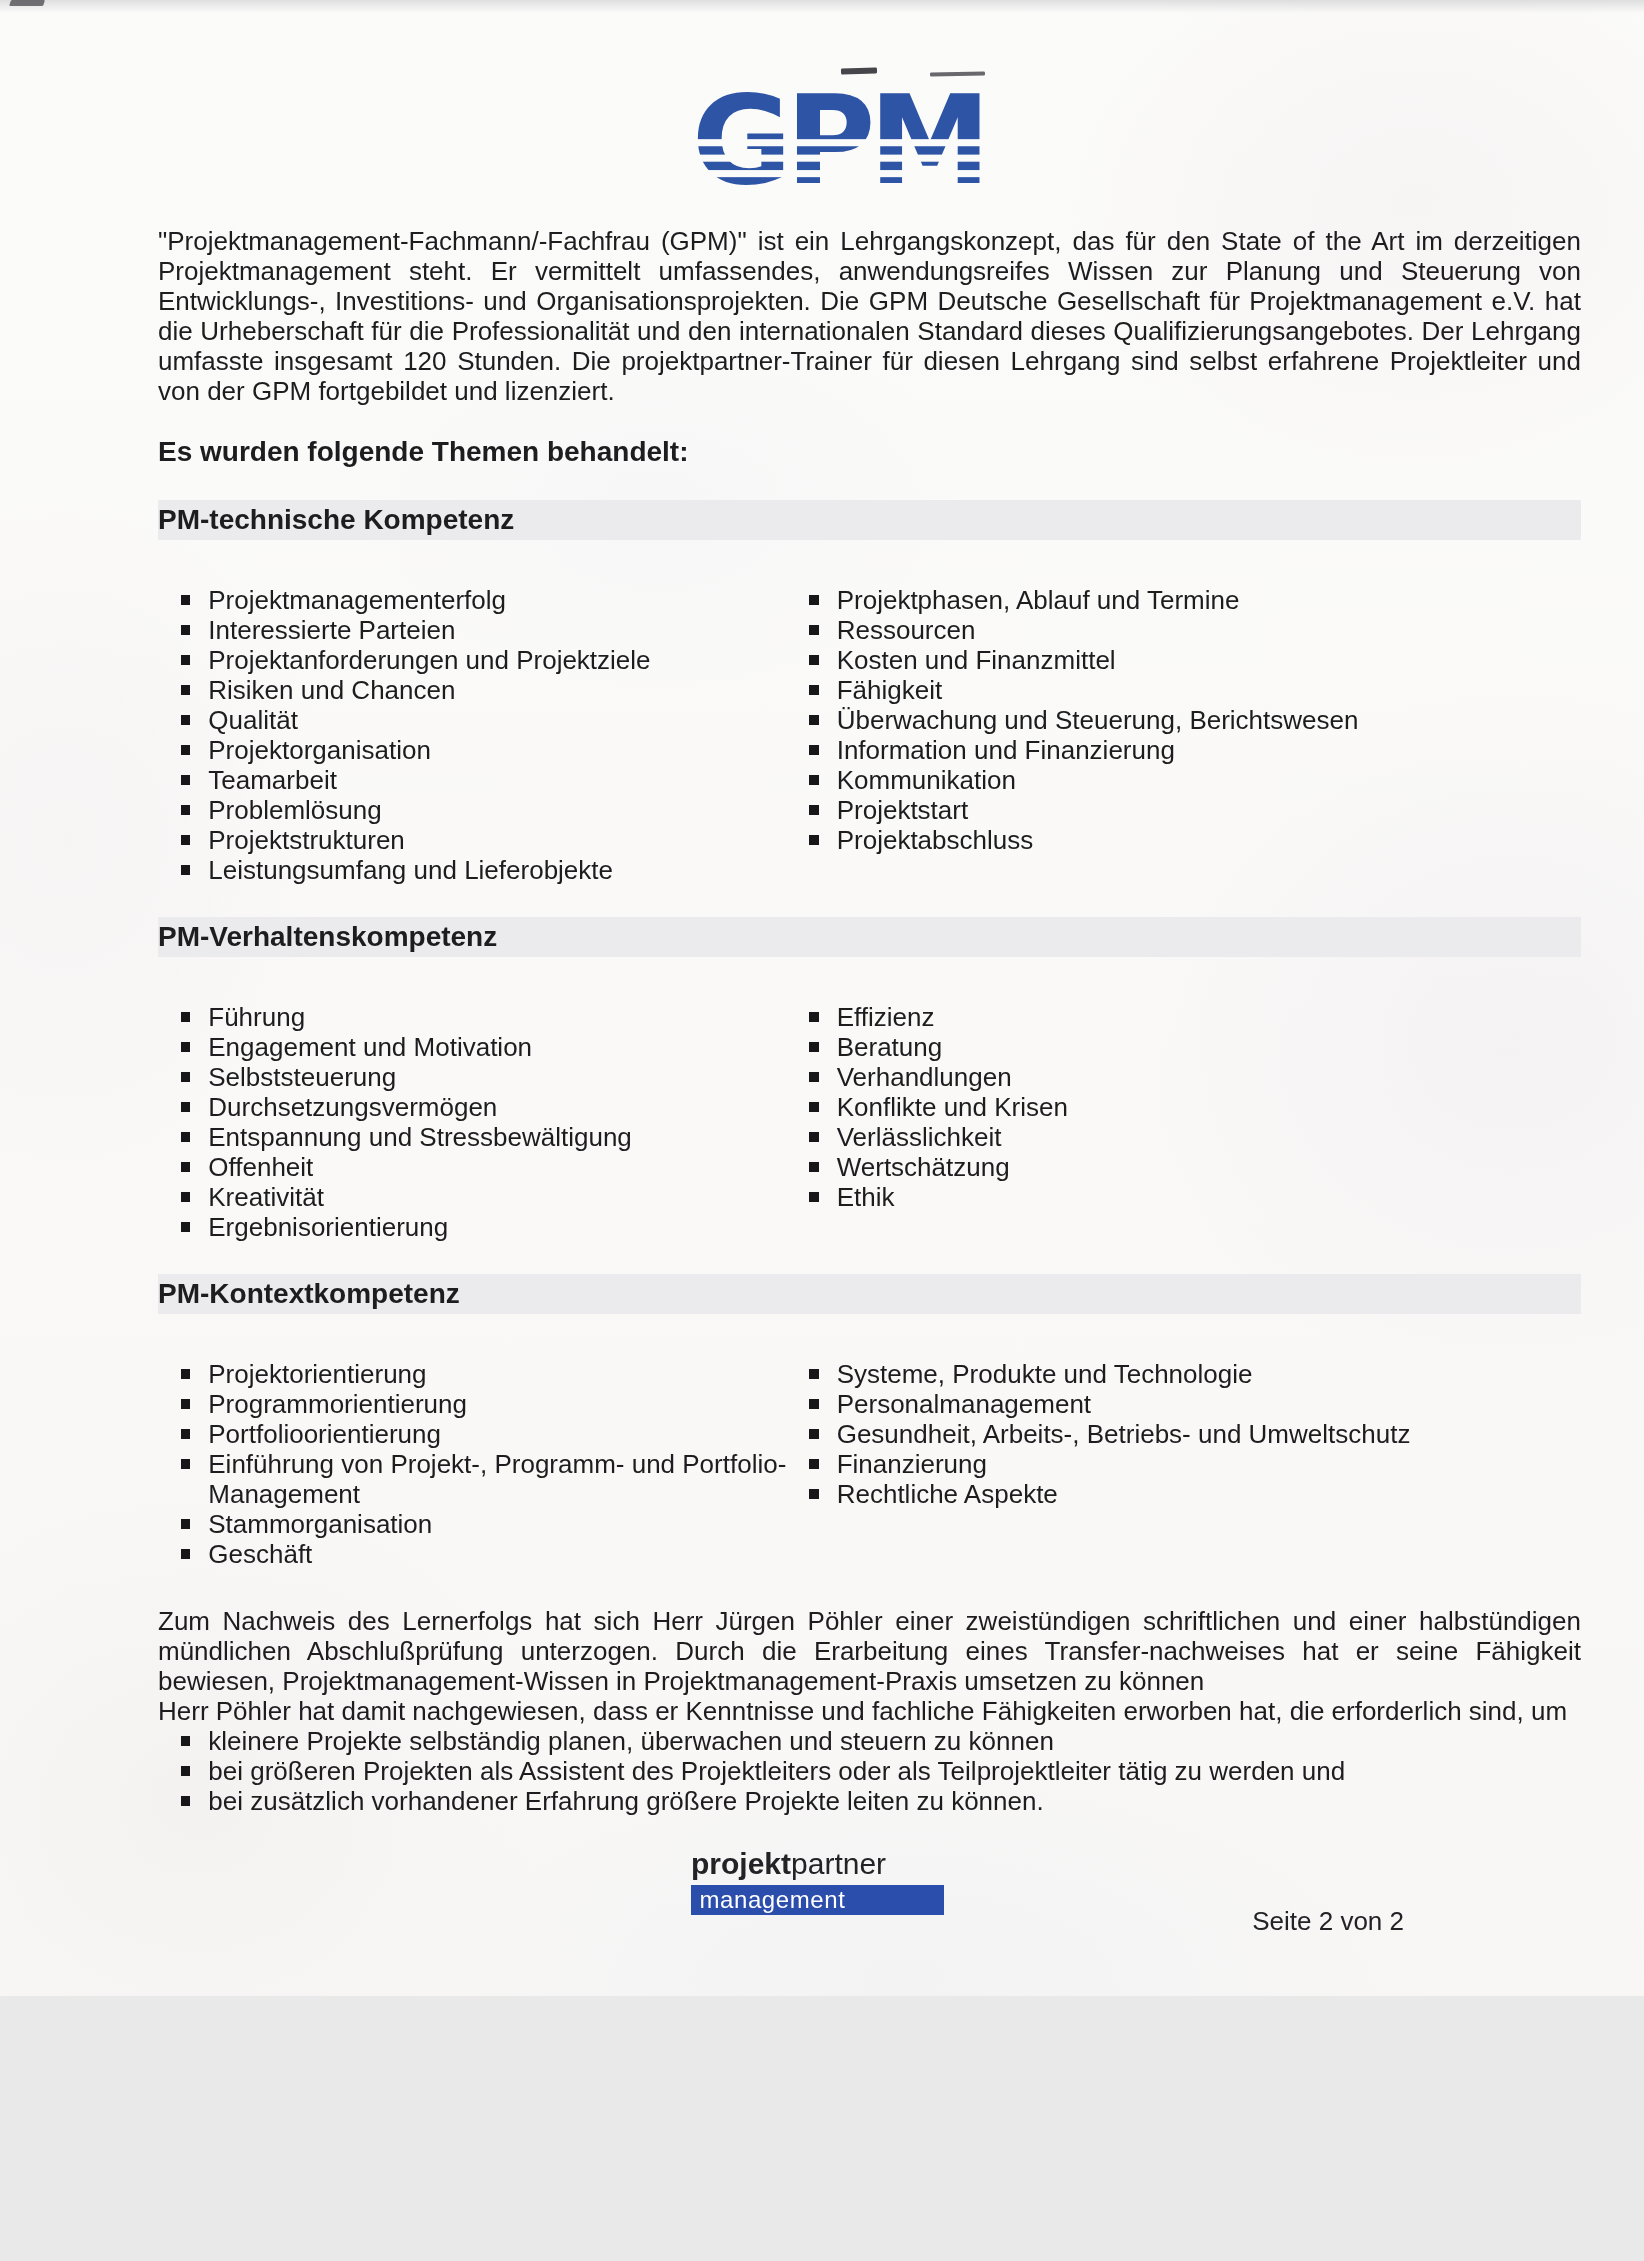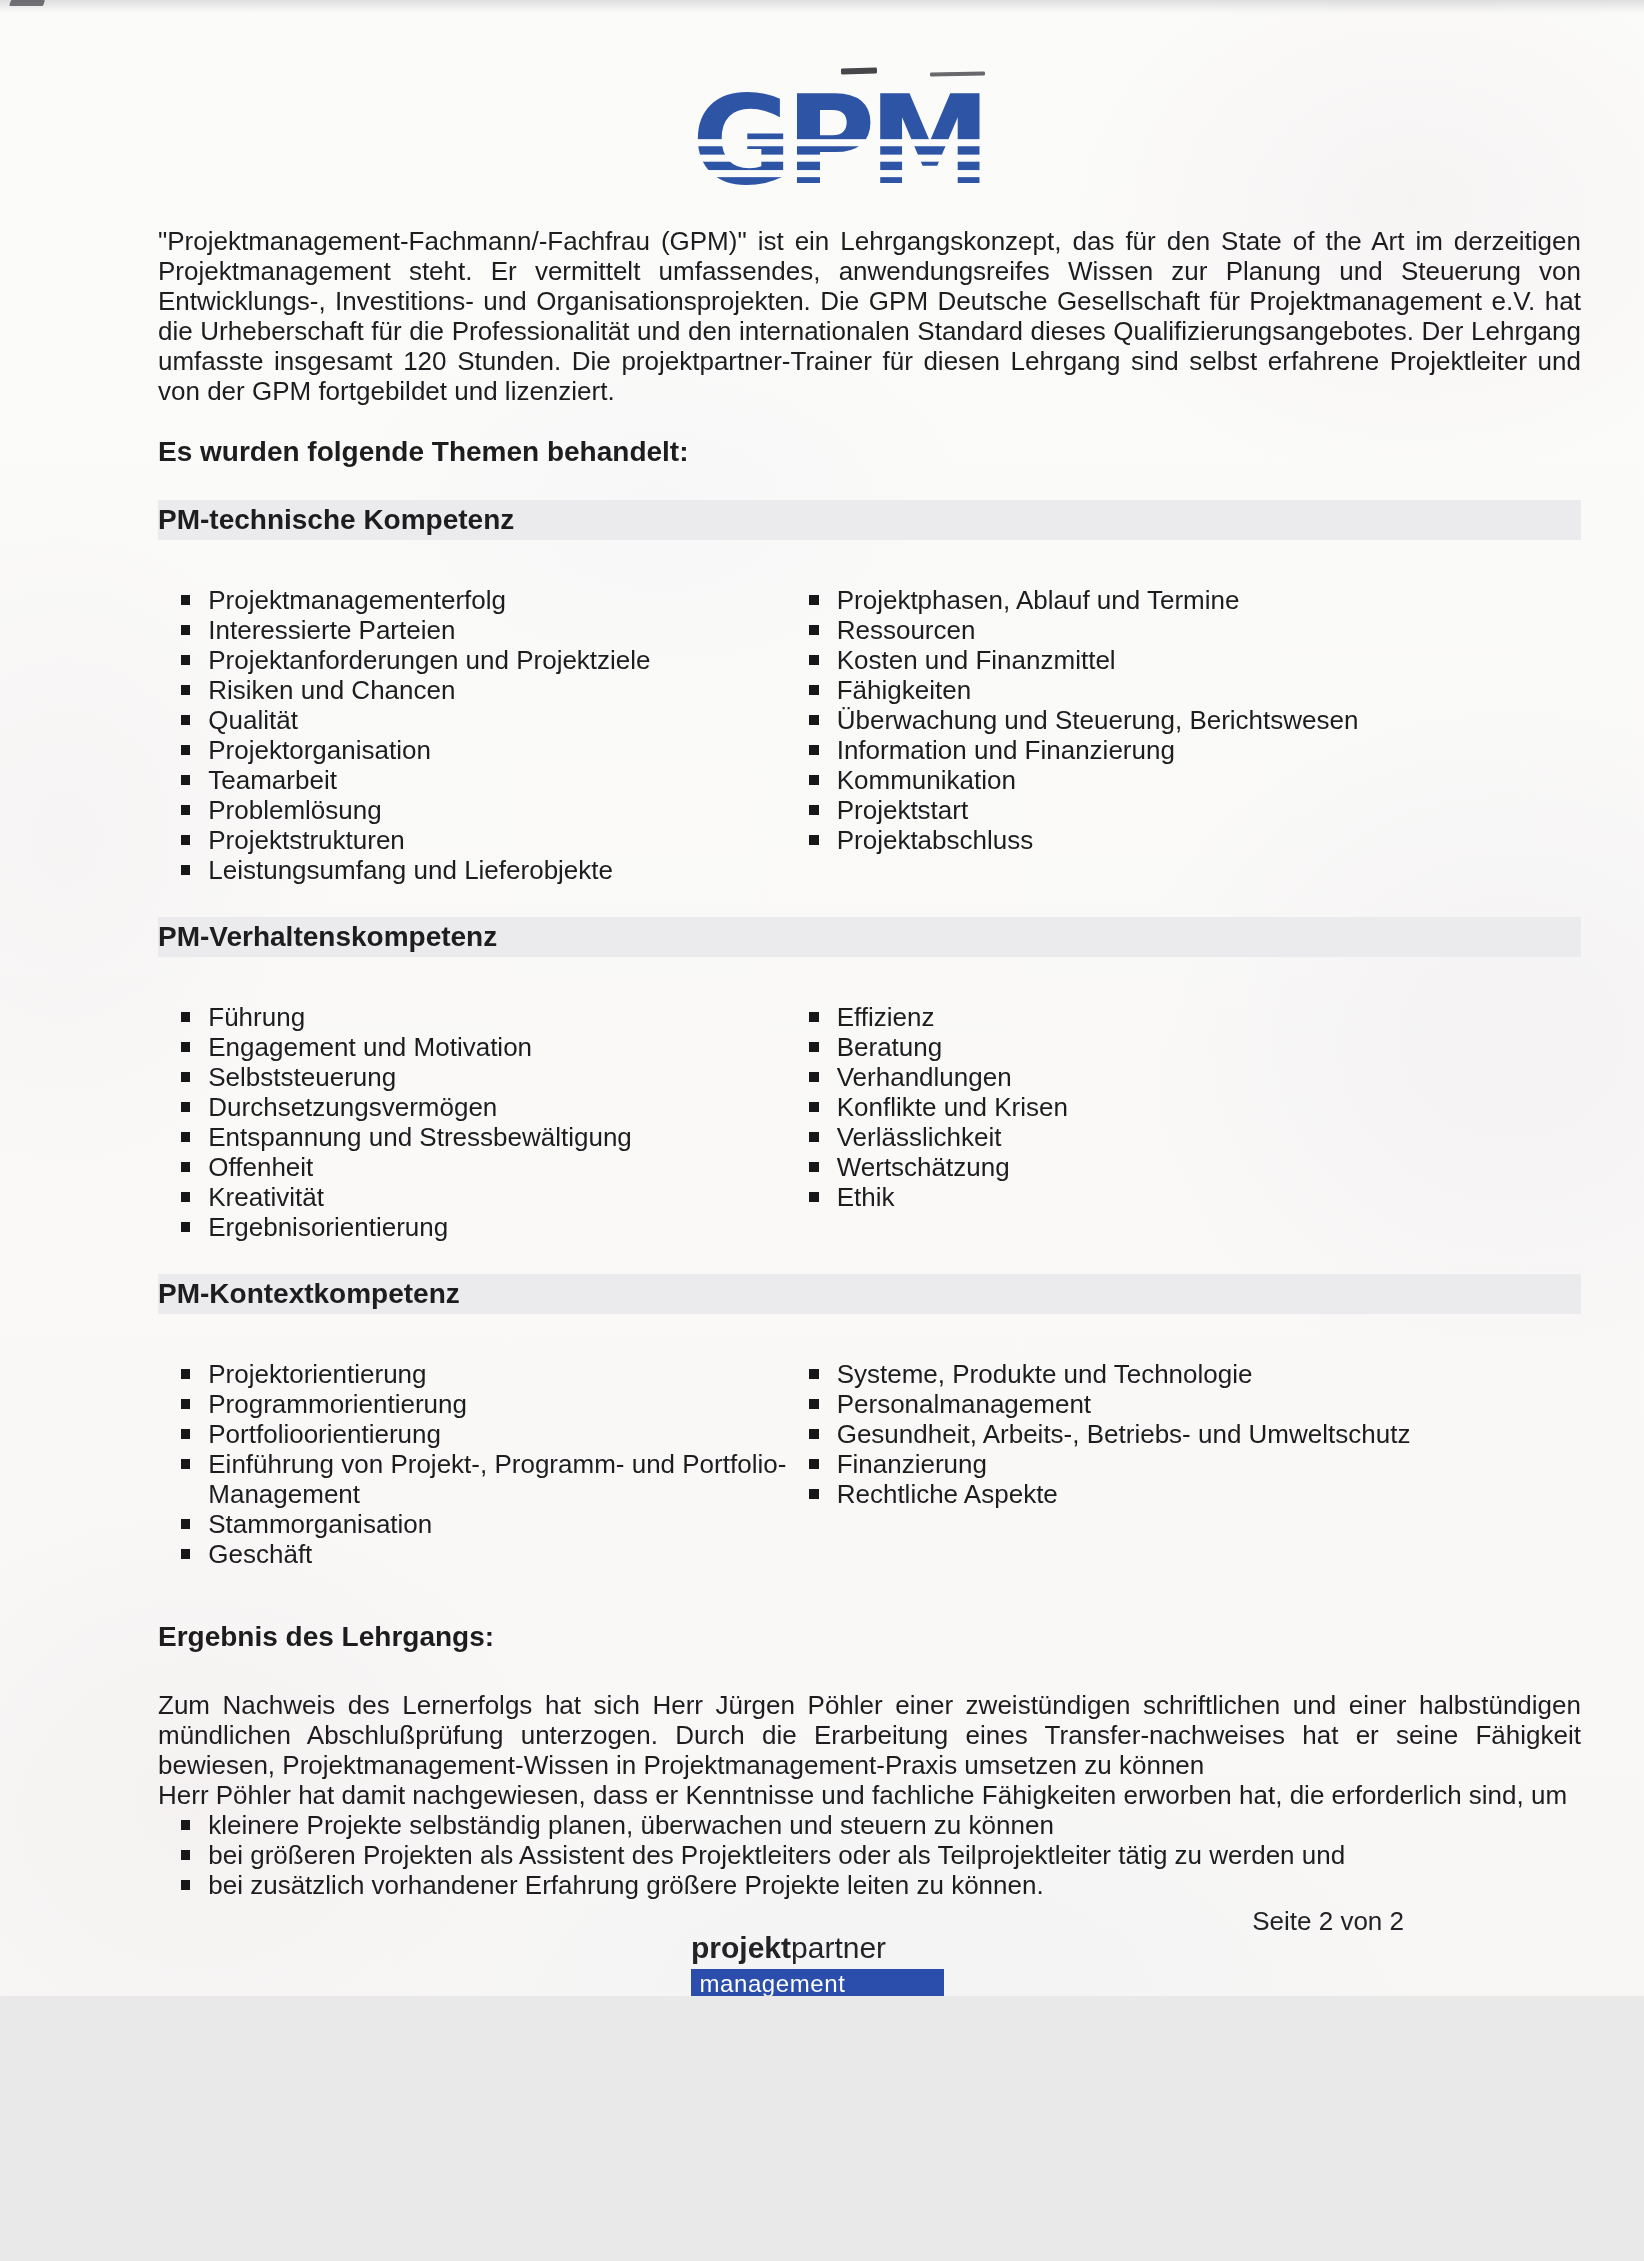--- a/index.html
+++ b/index.html
@@ -164,21 +164,21 @@
           </li>
 
           <li class="ti">
             <span class="blt"></span>
             <span class="txt">Kosten und Finanzmittel</span>
           </li>
 
 
           <li class="ti">
             <span class="blt"></span>
-            <span class="txt">Fähigkeiten</span>
+            <span class="txt">Fähigkeit</span>
           </li>
 
           <li class="ti">
             <span class="blt"></span>
             <span class="txt">Überwachung und Steuerung, Berichtswesen</span>
           </li>
 
           <li class="ti">
             <span class="blt"></span>
             <span class="txt">Information und Finanzierung</span>
@@ -349,21 +349,20 @@
           </li>
 
           <li class="ti">
             <span class="blt"></span>
             <span class="txt">Rechtliche Aspekte</span>
           </li>
         </ul>
     </div>
   </section>
 
-  <h2 class="result-heading">Ergebnis des Lehrgangs:</h2>
   <p class="body-par">Zum Nachweis des Lernerfolgs hat sich Herr Jürgen Pöhler einer zweistündigen schriftlichen und einer halbstündigen mündlichen Abschlußprüfung unterzogen. Durch die Erarbeitung eines Transfer-nachweises hat er seine Fähigkeit bewiesen, Projektmanagement-Wissen in Projektmanagement-Praxis umsetzen zu können</p>
   <p class="body-par second">Herr Pöhler hat damit nachgewiesen, dass er Kenntnisse und fachliche Fähigkeiten erworben hat, die erforderlich sind, um</p>
 
   <ul class="result-list">
 
       <li class="ti">
         <span class="blt"></span>
         <span class="txt">kleinere Projekte selbständig planen, überwachen und steuern zu können</span>
       </li>
 

